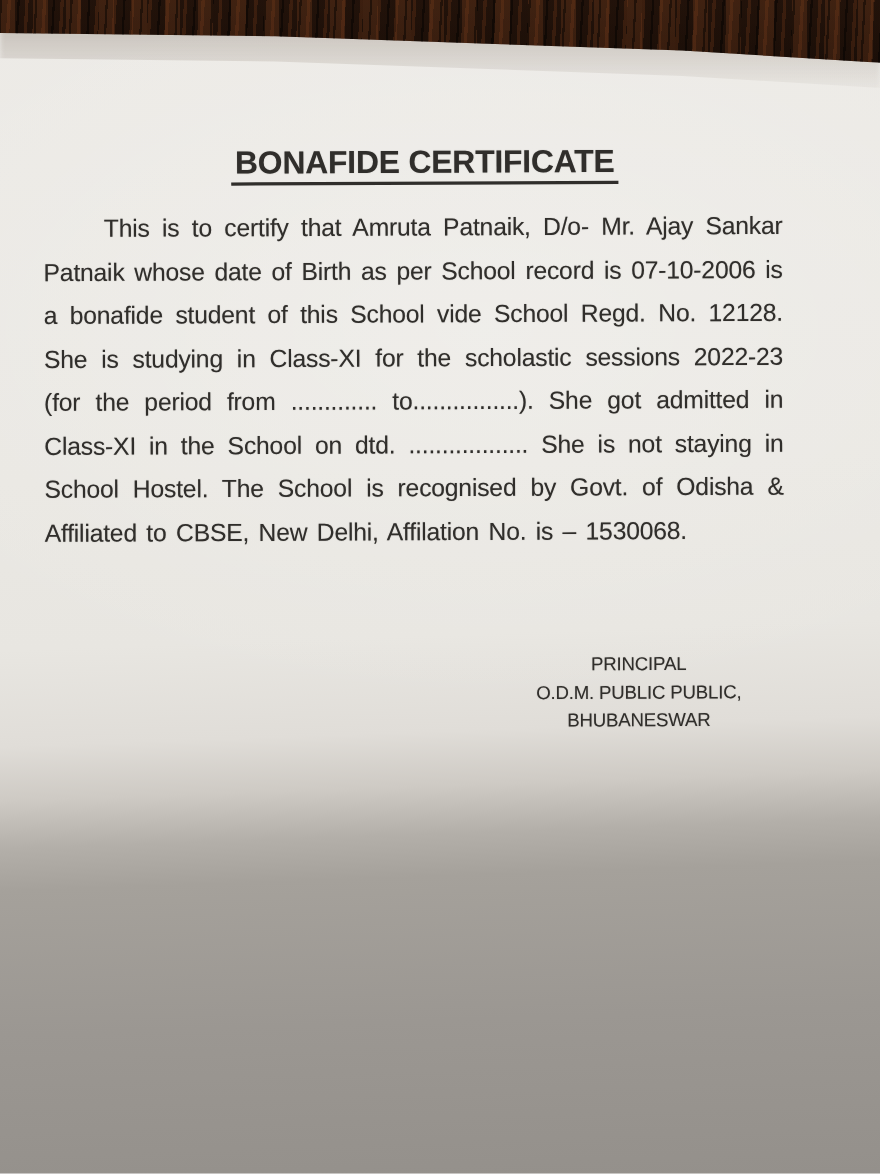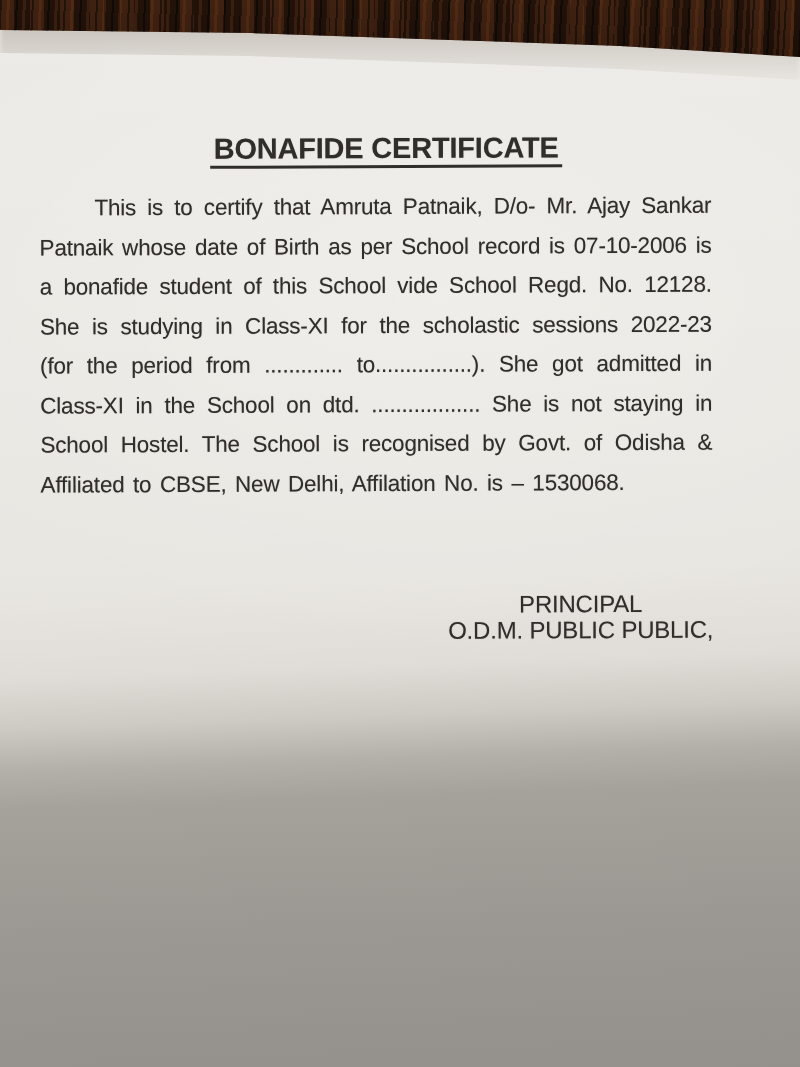--- a/index.html
+++ b/index.html
@@ -106,21 +106,21 @@
     text-indent: 55px;
     margin: 0;
   }
 
   .signature {
     position: absolute;
     top: 592px;
     left: 437px;
     width: 285px;
     text-align: center;
-    font-size: 24px;
+    font-size: 17px;
     line-height: 25.5px;
     letter-spacing: -0.2px;
   }
 </style>
 </head>
 <body>
 
 <div class="paper"></div>
 <div class="edge-shadow"></div>
 <div class="wood-top"></div>
@@ -128,14 +128,15 @@
 <div class="content">
   <div class="title-row">
     <span class="title-text">BONAFIDE CERTIFICATE</span>
   </div>
 
   <p class="body-text">This is to certify that Amruta Patnaik, D/o- Mr. Ajay Sankar Patnaik whose date of Birth as per School record is 07-10-2006 is a bonafide student of this School vide School Regd. No. 12128. She is studying in Class-XI for the scholastic sessions 2022-23 (for the period from ............. to................). She got admitted in Class-XI in the School on dtd. .................. She is not staying in School Hostel. The School is recognised by Govt. of Odisha &amp; Affiliated to CBSE, New Delhi, Affilation No. is – 1530068.</p>
 
   <div class="signature">
     <div>PRINCIPAL</div>
     <div>O.D.M. PUBLIC PUBLIC,</div>
+    <div>BHUBANESWAR</div>
   </div>
 </div>
 
 </body></html>

